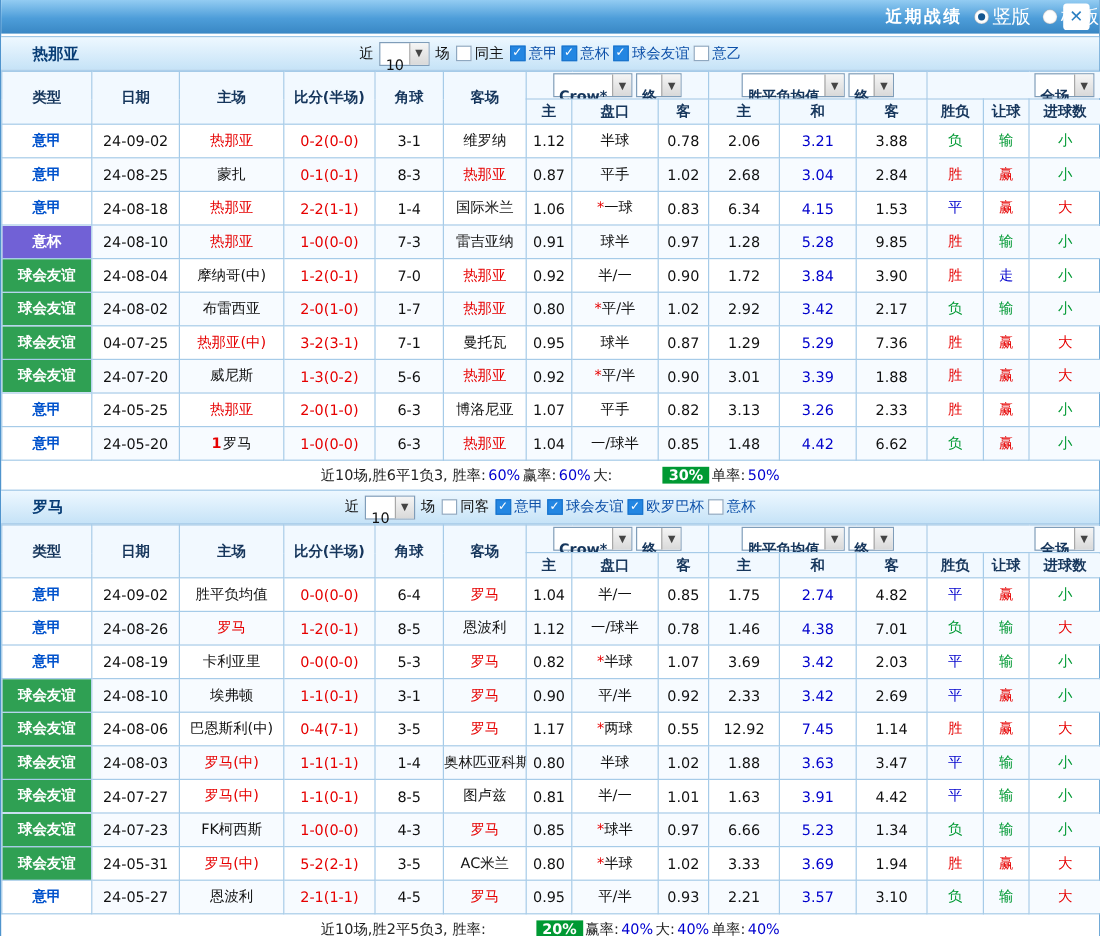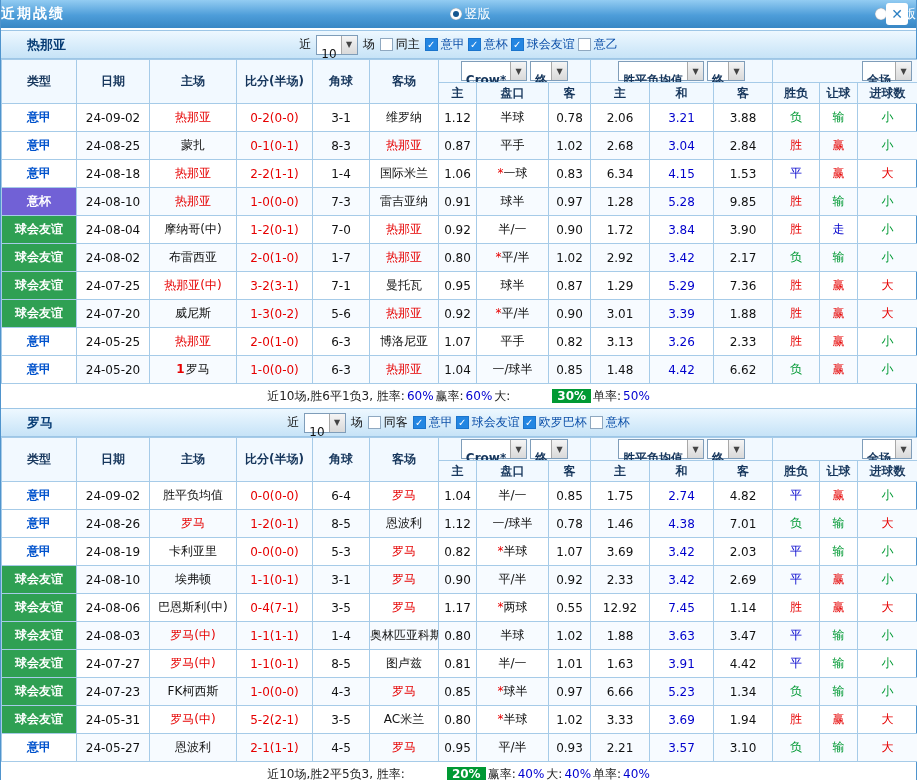--- a/index.html
+++ b/index.html
@@ -1,20 +1,20 @@
 <!DOCTYPE html>
 <html><head>
 <meta charset="utf-8">
 <style>
   html,body{margin:0;padding:0;}
   body{width:917px;font-family:"DejaVu Sans","Liberation Sans",sans-serif;font-size:12px;background:#fff;color:#111;}
   .page{width:917px;box-sizing:border-box;border:1px solid #4f94cd;border-top:none;}
-  .titlebar{height:28px;background:linear-gradient(180deg,#93ccf2 0%,#4d9dd9 55%,#3987c4 100%);display:flex;align-items:center;justify-content:space-between;position:relative;color:#fff;}
+  .titlebar{height:28px;background:linear-gradient(180deg,#93ccf2 0%,#4d9dd9 55%,#3987c4 100%);display:flex;align-items:center;justify-content:flex-end;position:relative;color:#fff;}
   .title{font-weight:bold;font-size:14px;letter-spacing:2px;}
-  .radio-item{display:inline-flex;align-items:center;gap:3px;margin-left:10px;cursor:pointer;font-size:13px;}
+  .radio-item{display:inline-flex;align-items:center;gap:3px;margin-left:10px;cursor:pointer;font-size:16px;}
   .radio{width:12px;height:12px;border-radius:50%;background:#fff;display:inline-block;position:relative;box-shadow:inset 0 0 1px #456;}
   .radio.sel::after{content:"";position:absolute;left:3px;top:3px;width:6px;height:6px;background:#14568f;border-radius:50%;}
   .close{position:absolute;right:8px;top:3px;width:22px;height:22px;background:#fff;border-radius:3px;color:#2b7fc2;font-weight:bold;font-size:14px;display:flex;align-items:center;justify-content:center;cursor:pointer;}
   .band{height:27px;background:linear-gradient(180deg,#eef8ff 0%,#c6e3f7 100%);border-top:1px solid #9dc6e6;border-bottom:1px solid #9dc6e6;display:flex;align-items:center;position:relative;}
   .band.first{margin-top:2px;}
   .team{position:absolute;left:26px;font-weight:bold;color:#083d75;font-size:13px;}
   .filters{margin:0 auto;display:flex;align-items:center;gap:5px;}
   .filters .lbl{color:#111;}
   .cbgroup{display:inline-flex;align-items:center;gap:3px;}
   .select{display:inline-flex;align-items:stretch;border:1px solid #7f9db9;background:#fff;height:18px;cursor:pointer;}
@@ -253,21 +253,21 @@
           <td>1.02</td>
           <td>2.92</td>
           <td style="color: rgb(0, 0, 204);">3.42</td>
           <td>2.17</td>
           <td style="color: rgb(0, 153, 51);">负</td>
           <td style="color: rgb(0, 153, 51);">输</td>
           <td style="color: rgb(0, 153, 51);">小</td>
         </tr>
         <tr>
           <td style="color: rgb(255, 255, 255); background: rgb(47, 160, 83); font-weight: bold;">球会友谊</td>
-          <td>24-07-25</td>
+          <td>04-07-25</td>
           <td><span class="red">热那亚(中)</span></td>
           <td class="red">3-2(3-1)</td>
           <td>7-1</td>
           <td>曼托瓦</td>
           <td>0.95</td>
           <td>球半</td>
           <td>0.87</td>
           <td>1.29</td>
           <td style="color: rgb(0, 0, 204);">5.29</td>
           <td>7.36</td>

